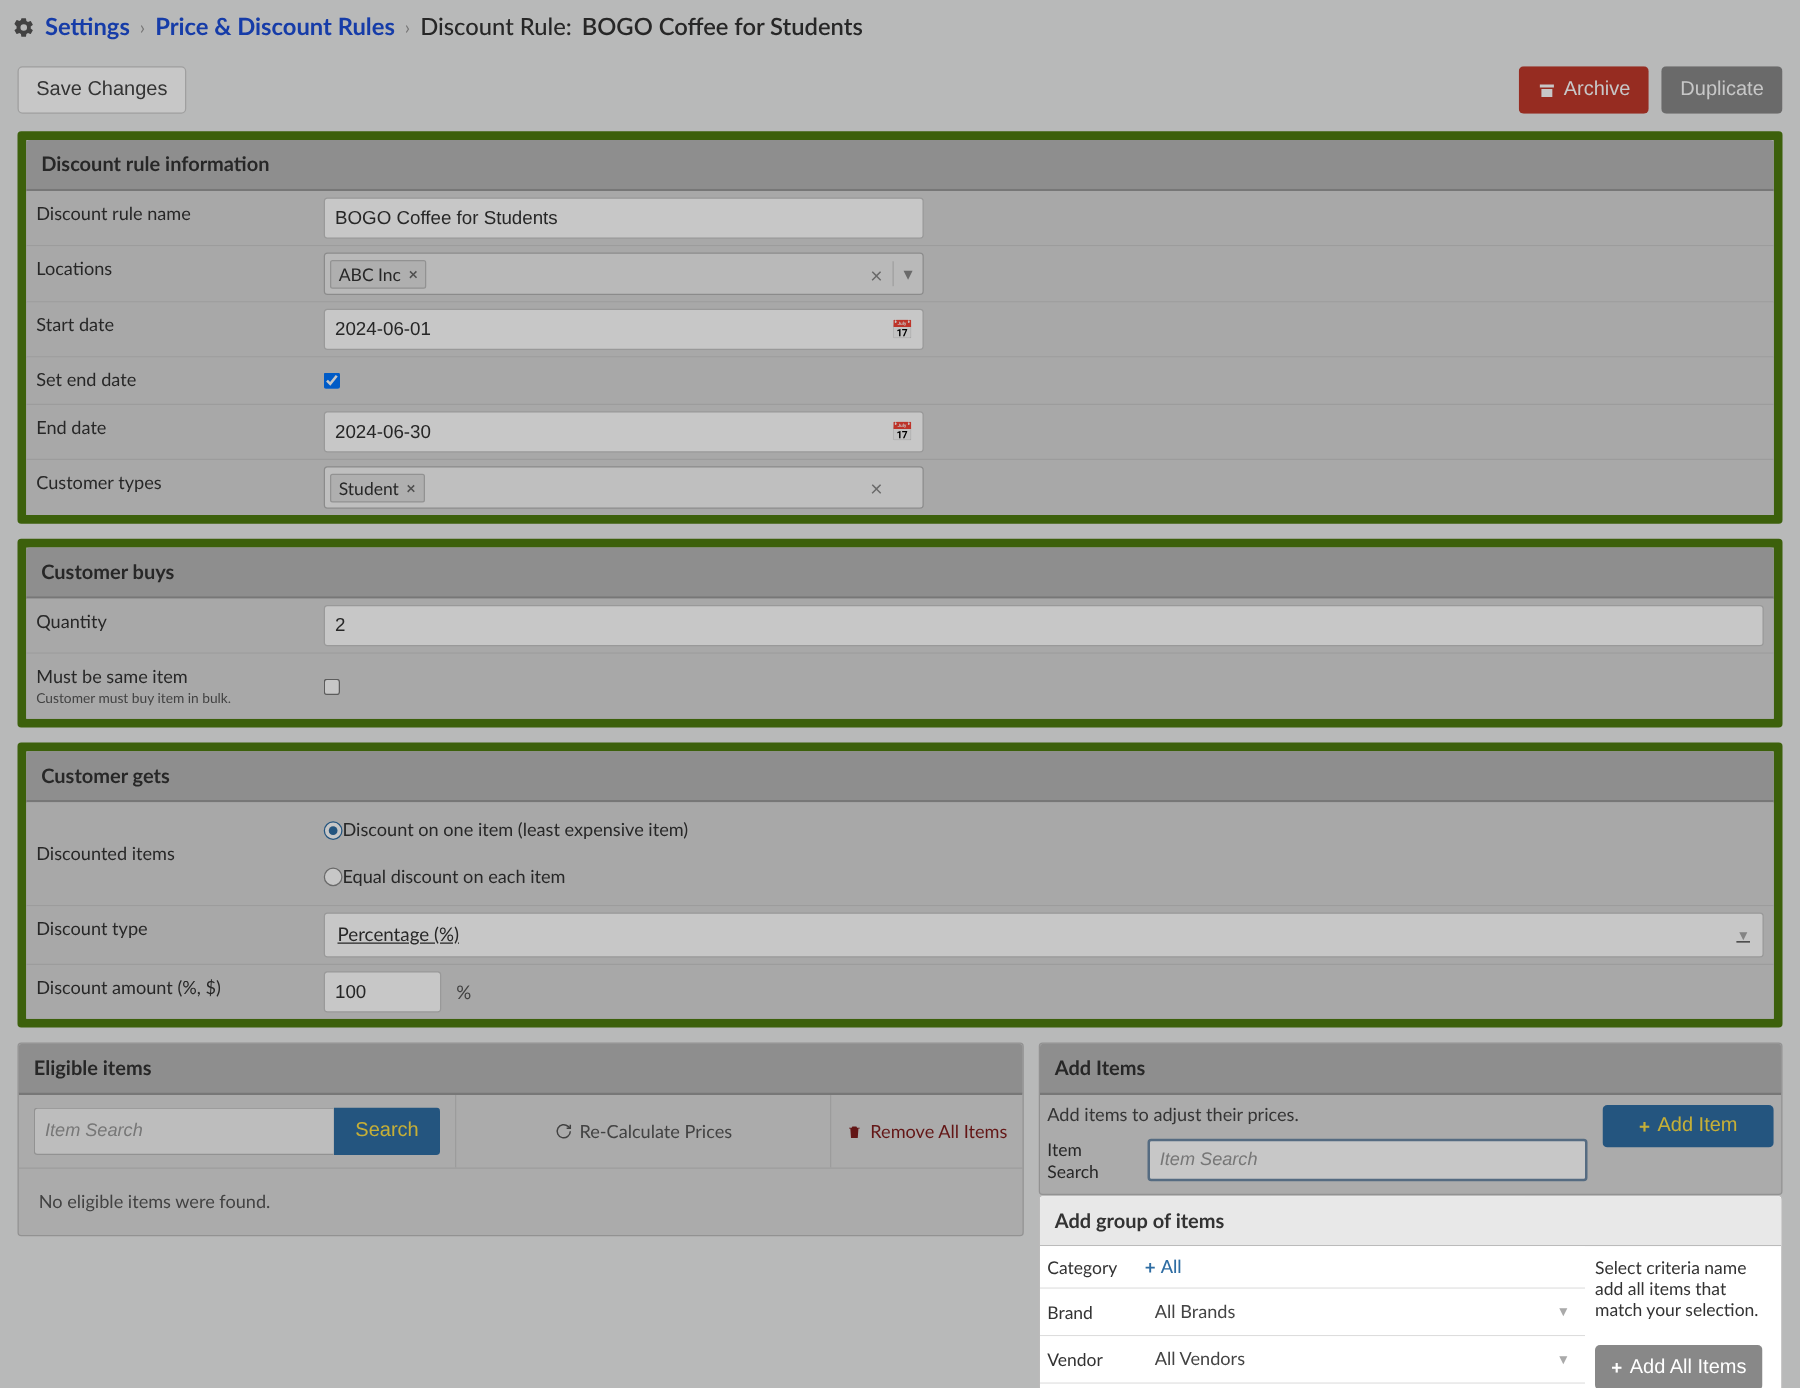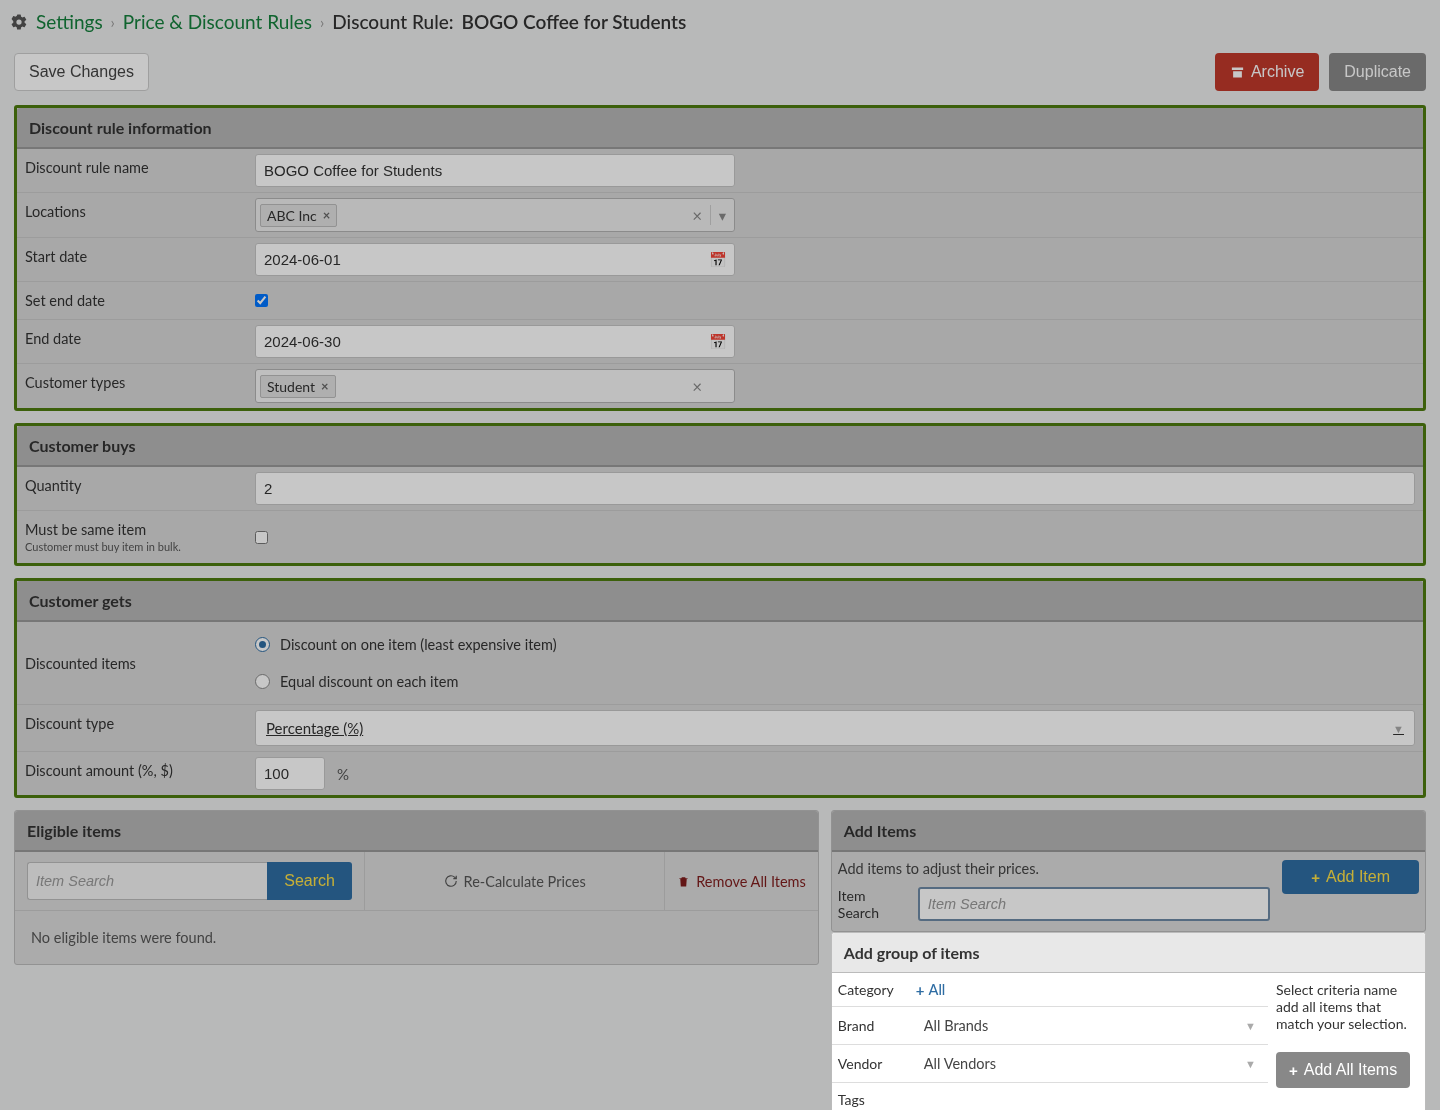--- a/index.html
+++ b/index.html
@@ -1,50 +1,50 @@
 <!DOCTYPE html>
 <html><head>
 <meta charset="utf-8">
 <style>
 * { box-sizing: border-box; margin: 0; padding: 0; }
 body { font-family: "Lato", "Helvetica Neue", Arial, sans-serif; font-size: 14.5px; color: #333; background: #eceded; position: relative; }
 .overlay { position: absolute; inset: 0; background: rgba(0,0,0,0.22); z-index: 5; pointer-events: none; }
 .page { padding: 0 0 40px 0; }
 .breadcrumb { display: flex; align-items: center; gap: 8px; padding: 10px 14px 10px 10px; font-size: 19px; color: #777; }
 .breadcrumb .sep { color: #999; font-size: 15px; }
-.breadcrumb .link { color: #15803d; }
+.breadcrumb .link { color: #1d4ed8; font-weight: bold; }
 .breadcrumb .current-label { color: #333; font-weight: 500; }
 .breadcrumb .current-value { color: #333; font-weight: 600; }
 .gear { width: 18px; height: 18px; color: #555; }
 .action-row { display: flex; align-items: center; padding: 10px 14px 14px; gap: 10px; }
 .btn { display: inline-flex; align-items: center; gap: 6px; padding: 9px 14px; border-radius: 4px; font-size: 16px; border: 1px solid transparent; cursor: pointer; }
 .btn-default { background: #fff; color: #444; border-color: #ccc; }
 .btn-danger { background: #c0392b; color: #fff; }
 .btn-muted { background: #888; color: #fff; }
 .btn-primary { background: #2f6da3; color: #fde047; }
 .spacer { flex: 1; }
-.panel { margin: 0 14px 12px; border: 3px solid #4d7c0f; border-radius: 3px; background: #dcdcdc; }
+.panel { margin: 0 14px 12px; border: 7px solid #4d7c0f; border-radius: 3px; background: #dcdcdc; }
 .panel-header { background: #b7b7b7; padding: 10px 12px; font-weight: 700; font-size: 16px; border-bottom: 2px solid #999; border-radius: 3px 3px 0 0; }
 .panel-header.light { background: #e8e8e8; border-bottom: 1px solid #bbb; }
 .form-row { display: flex; border-bottom: 1px solid #c8c8c8; background: #d8d8d8; }
 .form-row:last-child { border-bottom: none; }
 .form-label { width: 238px; padding: 10px 12px 10px 8px; color: #333; font-size: 14.5px; }
 .form-label .sub { font-size: 11px; color: #555; display: block; margin-top: 2px; }
 .form-value { flex: 1; padding: 5px 8px 5px 0; display: flex; align-items: center; flex-wrap: wrap; gap: 8px; }
 .text-input { width: 480px; padding: 7px 8px; border: 1px solid #c4c4c4; border-radius: 3px; background: #fff; font-size: 15px; color: #333; }
-.text-input.sm { width: 70px; text-align: left; }
+.text-input.sm { width: 94px; text-align: left; }
 .text-input.full { flex: 1; }
 .date-wrap { position: relative; width: 480px; }
 .date-wrap .cal-icon { position: absolute; right: 8px; top: 50%; transform: translateY(-50%); color: #888; }
 .multi-select { width: 480px; min-height: 34px; border: 1px solid #b3b3b3; border-radius: 3px; background: #eee; display: flex; align-items: center; padding: 3px 60px 3px 4px; position: relative; gap: 4px; }
 .ms-tag { background: #e0e0e0; border: 1px solid #bbb; border-radius: 2px; padding: 2px 6px; font-size: 14px; display: inline-flex; align-items: center; gap: 6px; }
 .ms-x { color: #666; font-size: 13px; font-weight: bold; }
 .ms-clear { position: absolute; right: 32px; color: #888; font-size: 17px; }
 .ms-caret { position: absolute; right: 8px; color: #888; border-left: 1px solid #ccc; padding-left: 8px; height: 20px; display:flex; align-items:center;}
-.radio-row { display: flex; align-items: center; gap: 10px; padding: 6px 0; width: 100%;}
+.radio-row { display: flex; align-items: center; padding: 6px 0; width: 100%;}
 .radio-dot { width: 15px; height: 15px; border: 1px solid #888; border-radius: 50%; display: inline-flex; align-items: center; justify-content: center; background:#fff;}
 .radio-dot.checked::after { content:''; width:7px; height:7px; border-radius:50%; background:#2f6da3; display:block;}
 .radio-dot.checked { border-color:#2f6da3; }
 .select-combo { flex:1; background:#fff; border:1px solid #c4c4c4; border-radius:3px; padding:8px 10px; font-size:15px; display:flex; align-items:center; justify-content:space-between;text-decoration:underline; }
 .caret-sm { color:#aaa; font-size:11px;}
 .suffix { color:#555; font-size:15px; margin-left:4px;}
 .cols { display:flex; gap:12px; padding: 0 14px; align-items:flex-start;}
 .col { flex:1; }
 .col.left { flex: 0 0 57%; }
 .subpanel { margin:0 0 12px 0; border:1px solid #bbb; border-radius:3px; background:#dcdcdc;}

